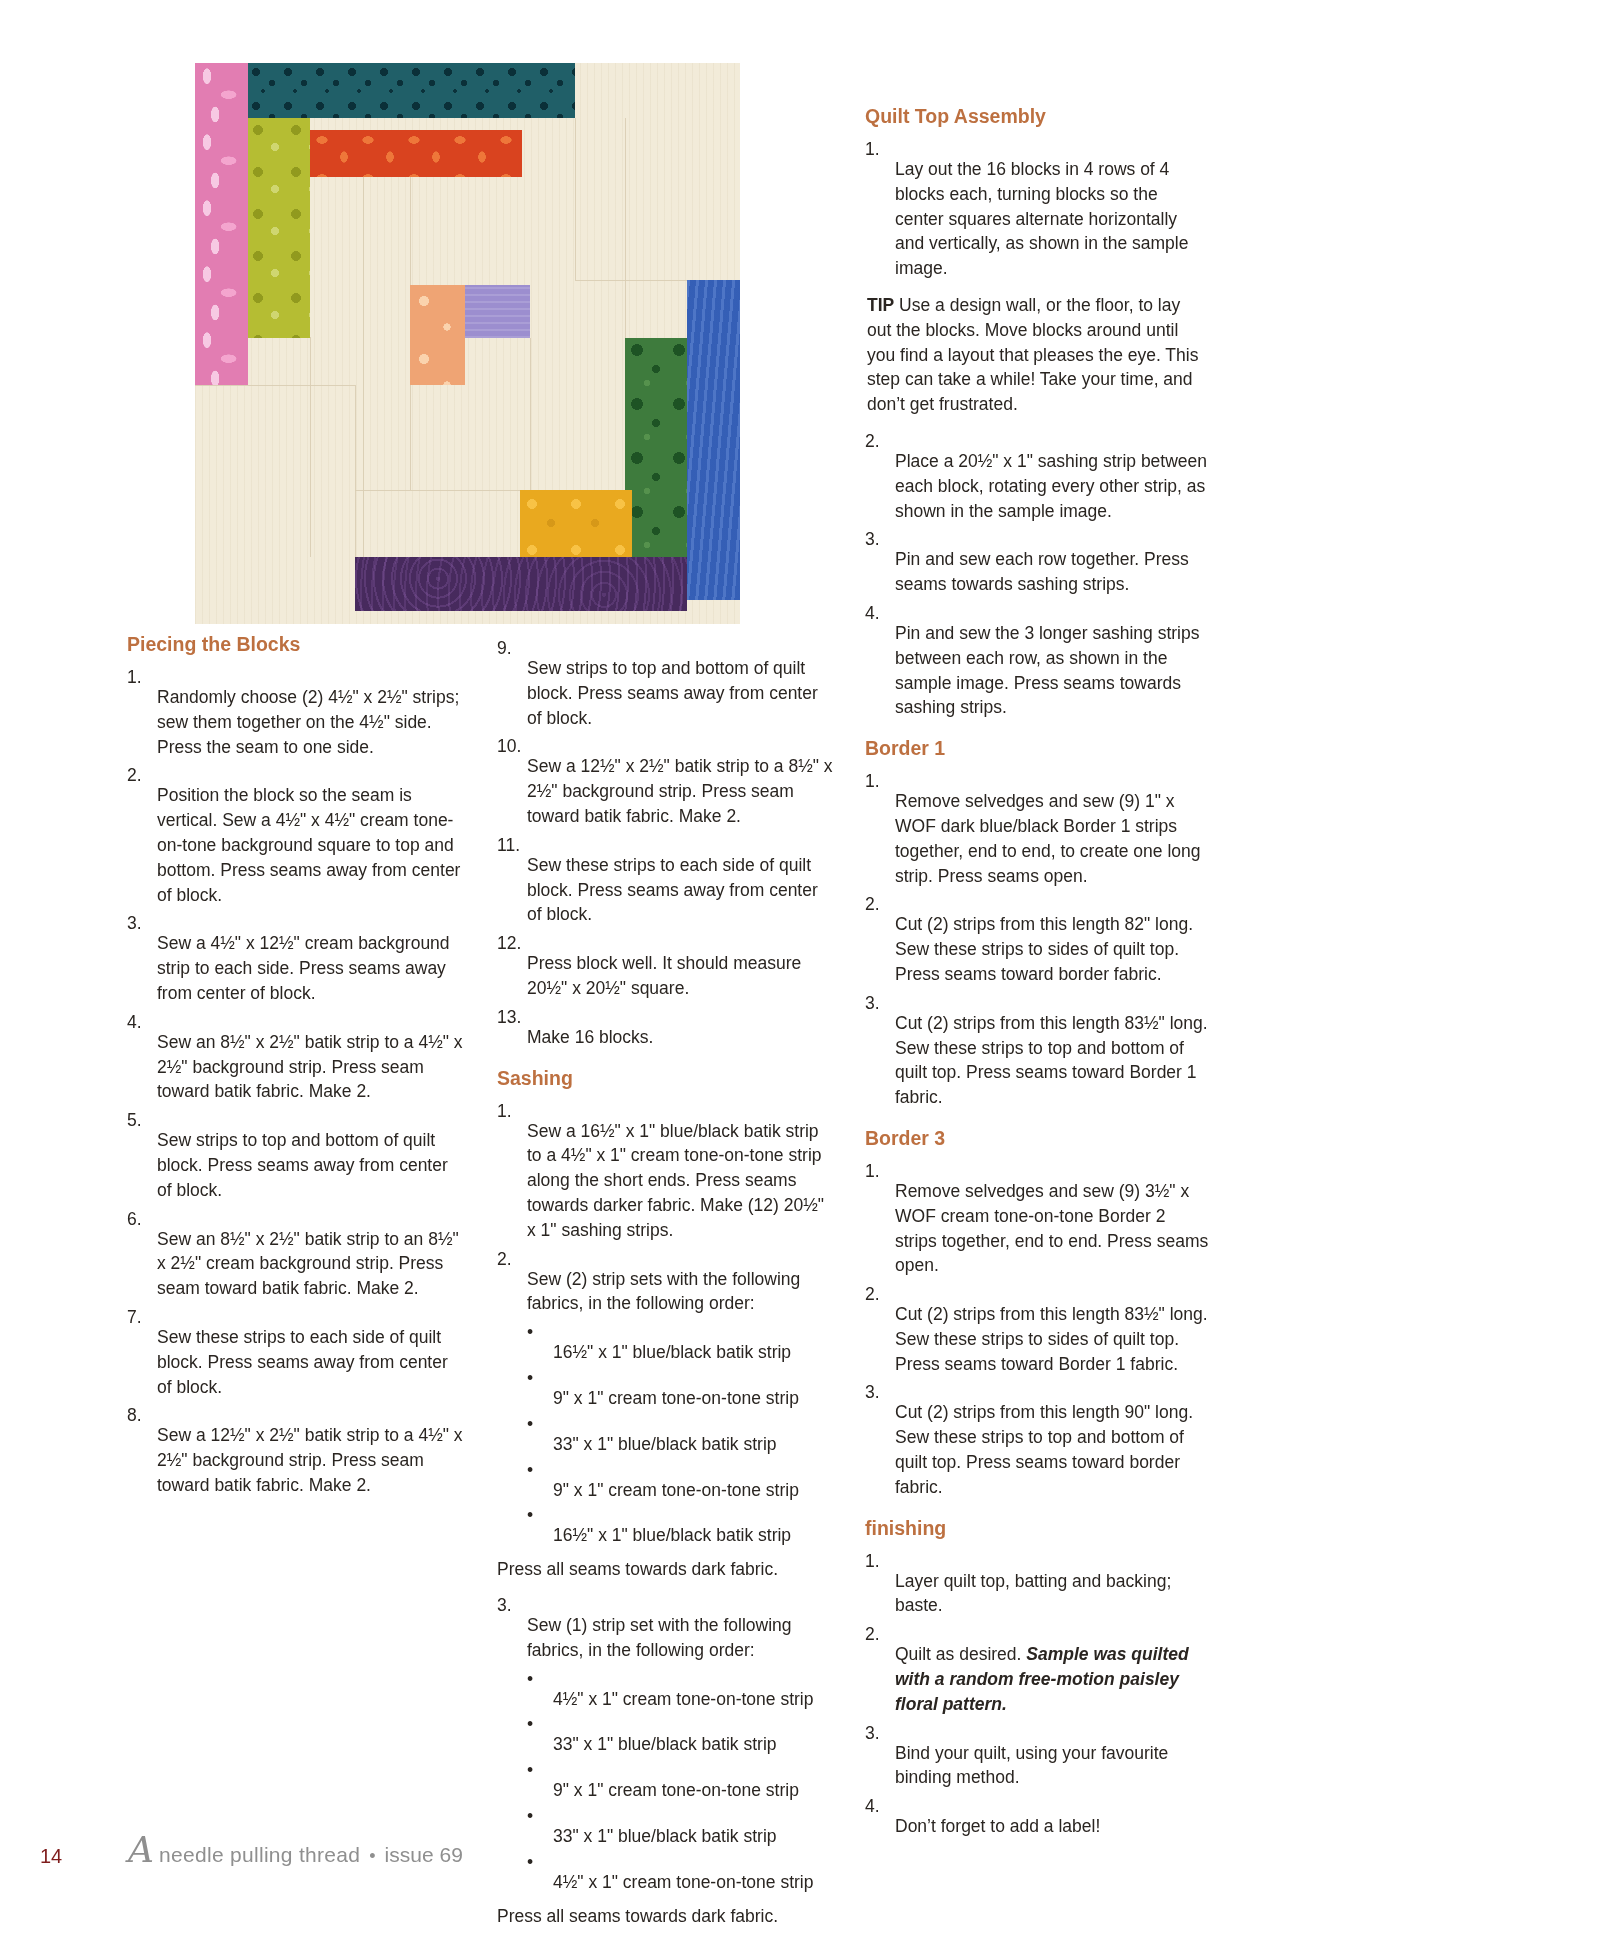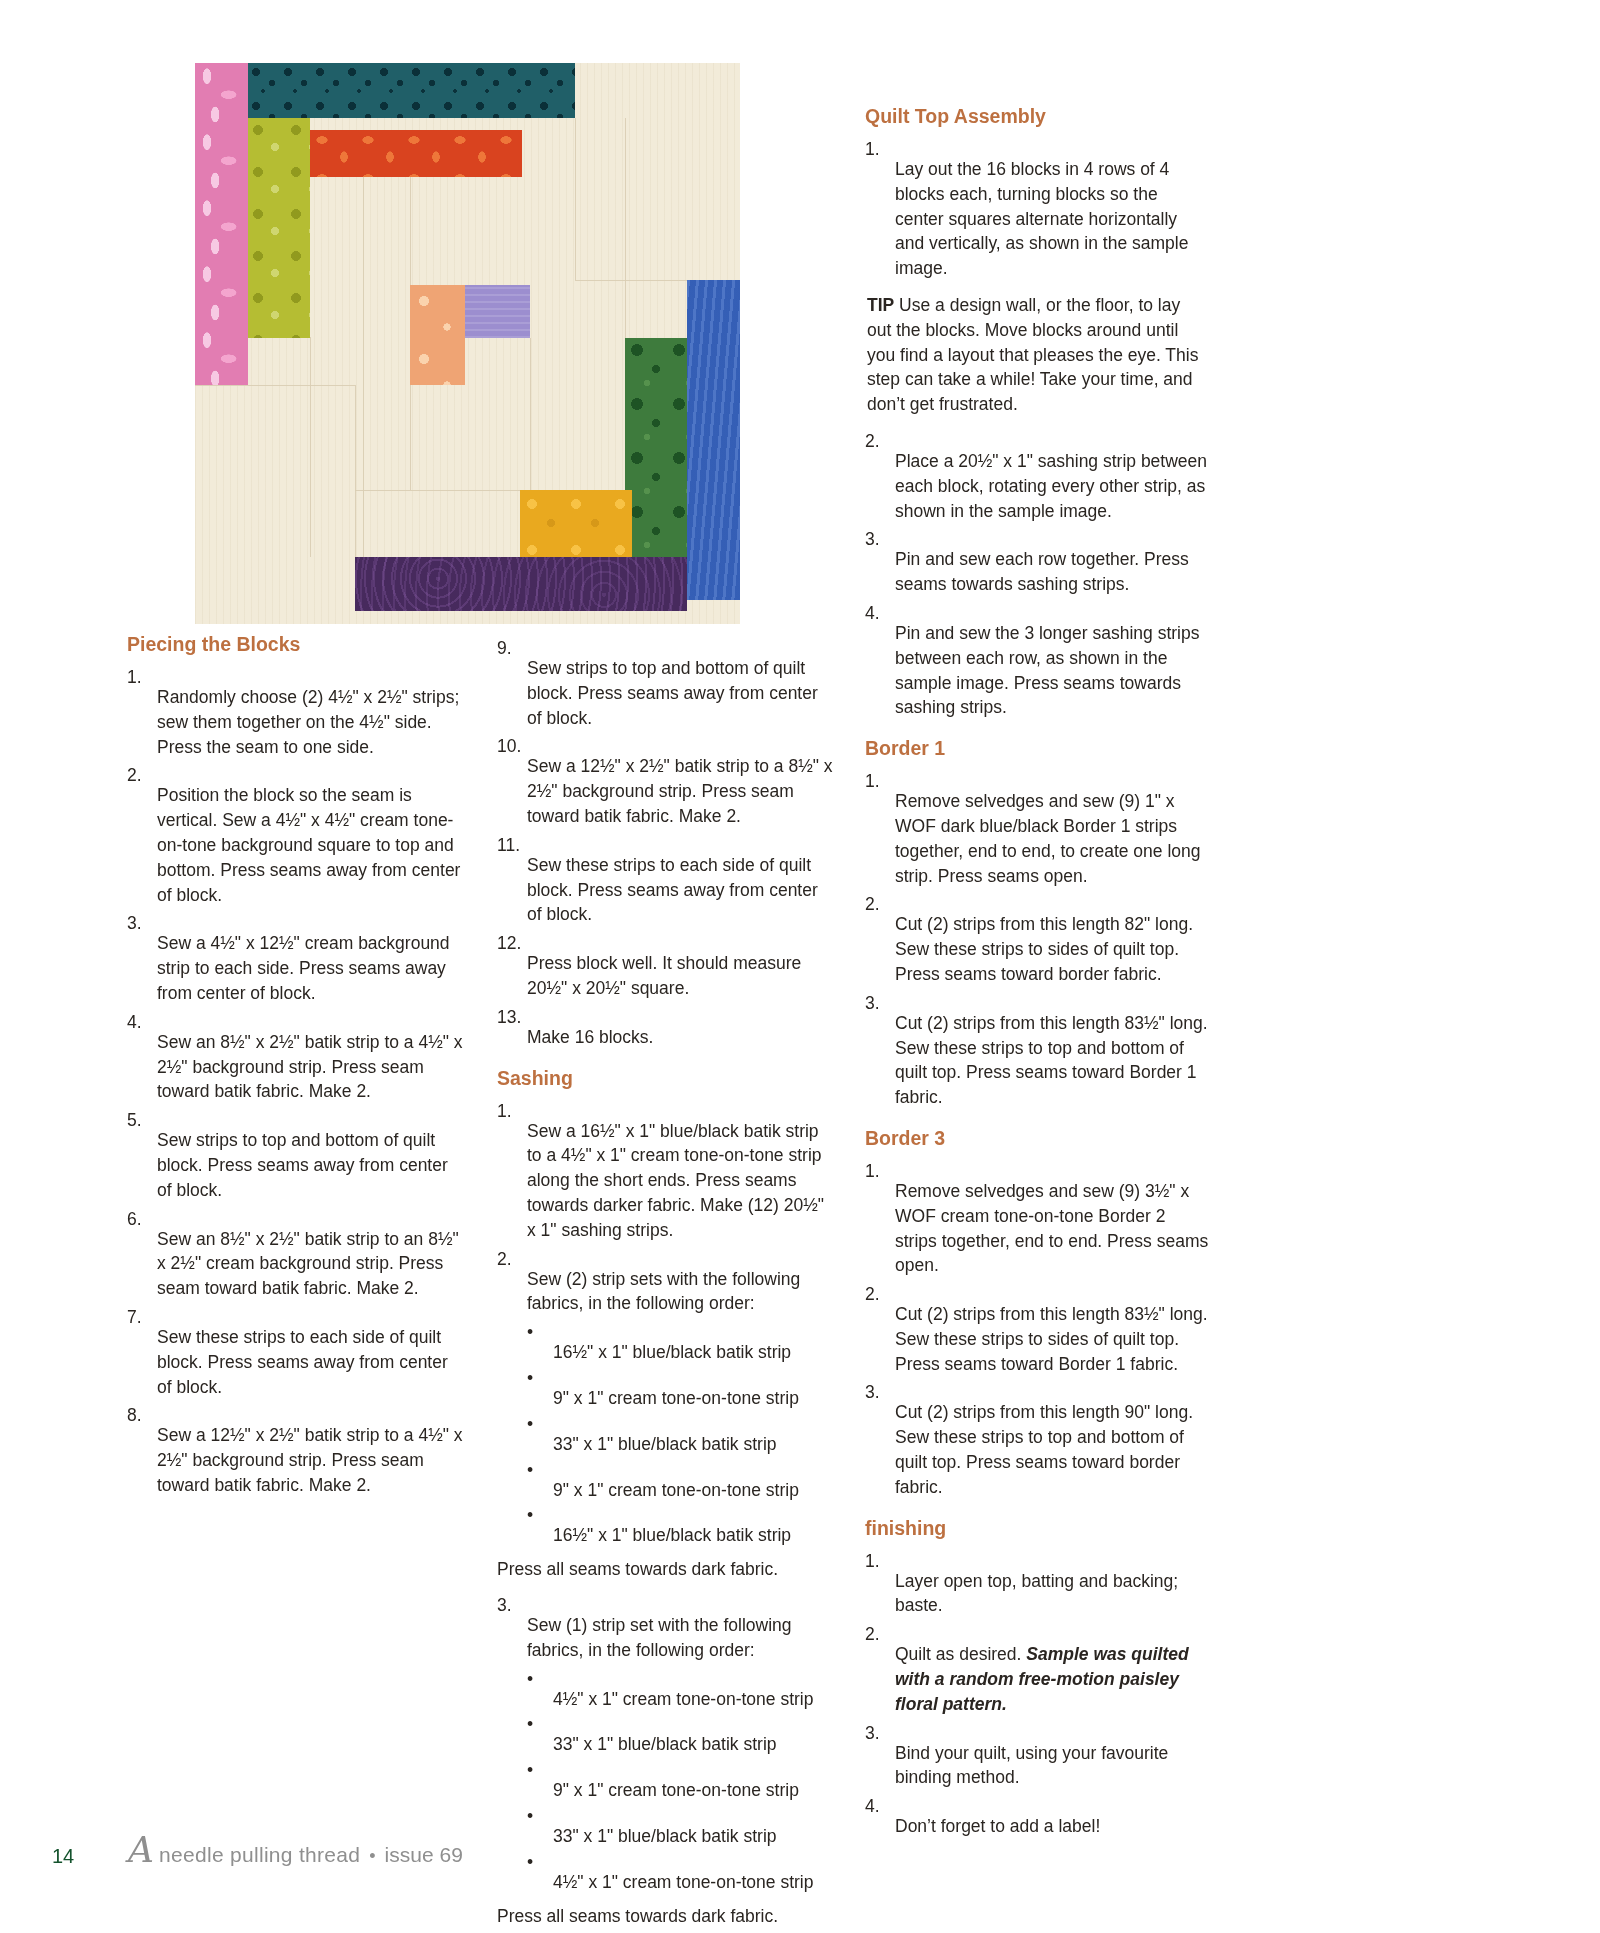--- a/index.html
+++ b/index.html
@@ -99,21 +99,21 @@
   .bullets { margin-bottom:2px; }
 
   .tip { margin:12px 2px 12px; }
   .tip strong { font-weight:bold; }
   .press { margin:9px 0 11px; }
   em.bi { font-style:italic; font-weight:bold; }
 
   
   .page-num {
     position:absolute; left:40px; top:1844px;
-    font-size:20px; color:#14532d;margin-left:12px;
+    font-size:20px; color:#7f1d1d;
   }
   .footer {
     position:absolute; left:128px; top:1832px;
     display:flex; align-items:baseline; gap:9px;
     color:var(--footer-color,#8f8f8f);
   }
   .footer .logo-a {
     font-family:"DejaVu Serif",serif; font-style:italic;
     font-size:36px; line-height:36px; margin-right:-4px;
   }
@@ -326,21 +326,21 @@
       </div>
       <div class="li">
         <span class="num">3.</span>
         <span class="txt">Cut (2) strips from this length 90" long. Sew these strips to top and bottom of quilt top. Press seams toward border fabric.</span>
       </div>
     </div>
   <h3>finishing</h3>
   <div>
       <div class="li">
         <span class="num">1.</span>
-        <span class="txt">Layer open top, batting and backing; baste.</span>
+        <span class="txt">Layer quilt top, batting and backing; baste.</span>
       </div>
       <div class="li">
         <span class="num">2.</span>
         <span class="txt">Quilt as desired. <em class="bi">Sample was quilted with a random free-motion paisley floral pattern.</em></span>
       </div>
       <div class="li">
         <span class="num">3.</span>
         <span class="txt">Bind your quilt, using your favourite binding method.</span>
       </div>
       <div class="li">

